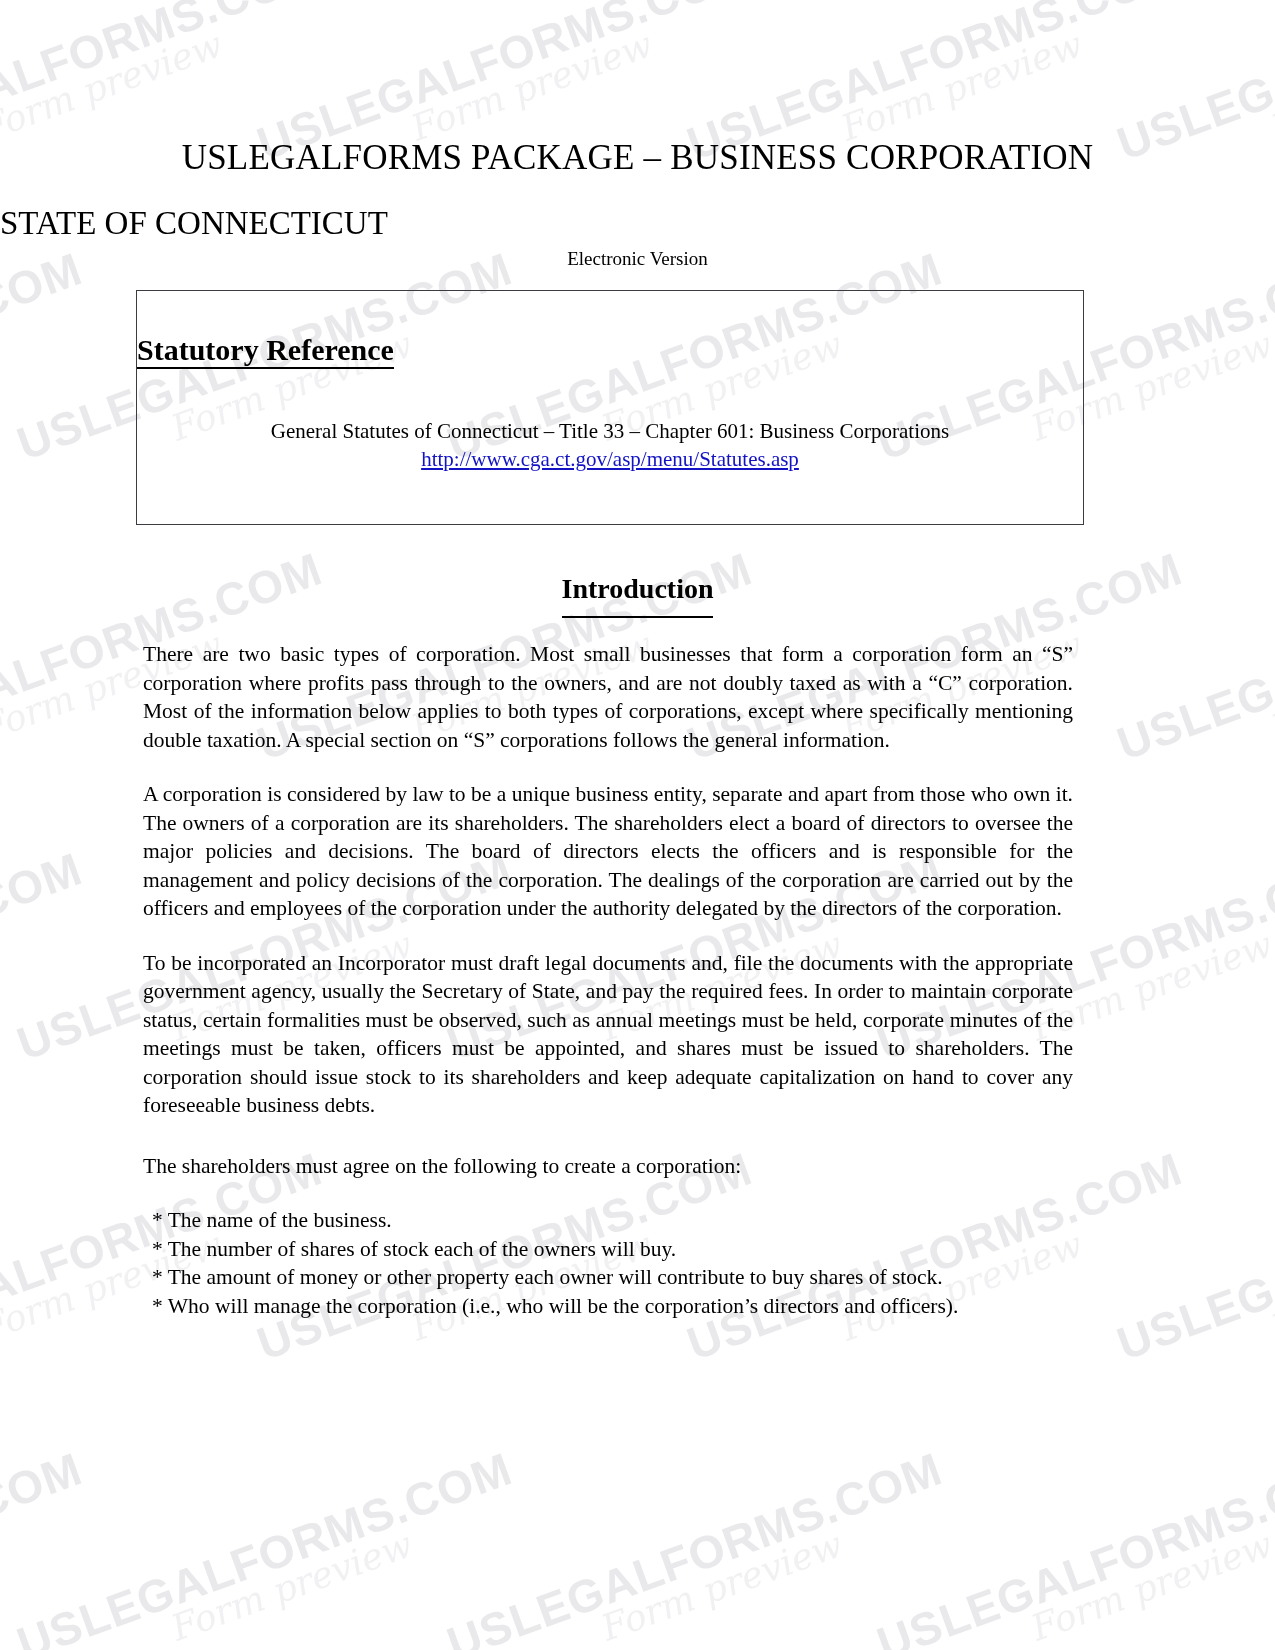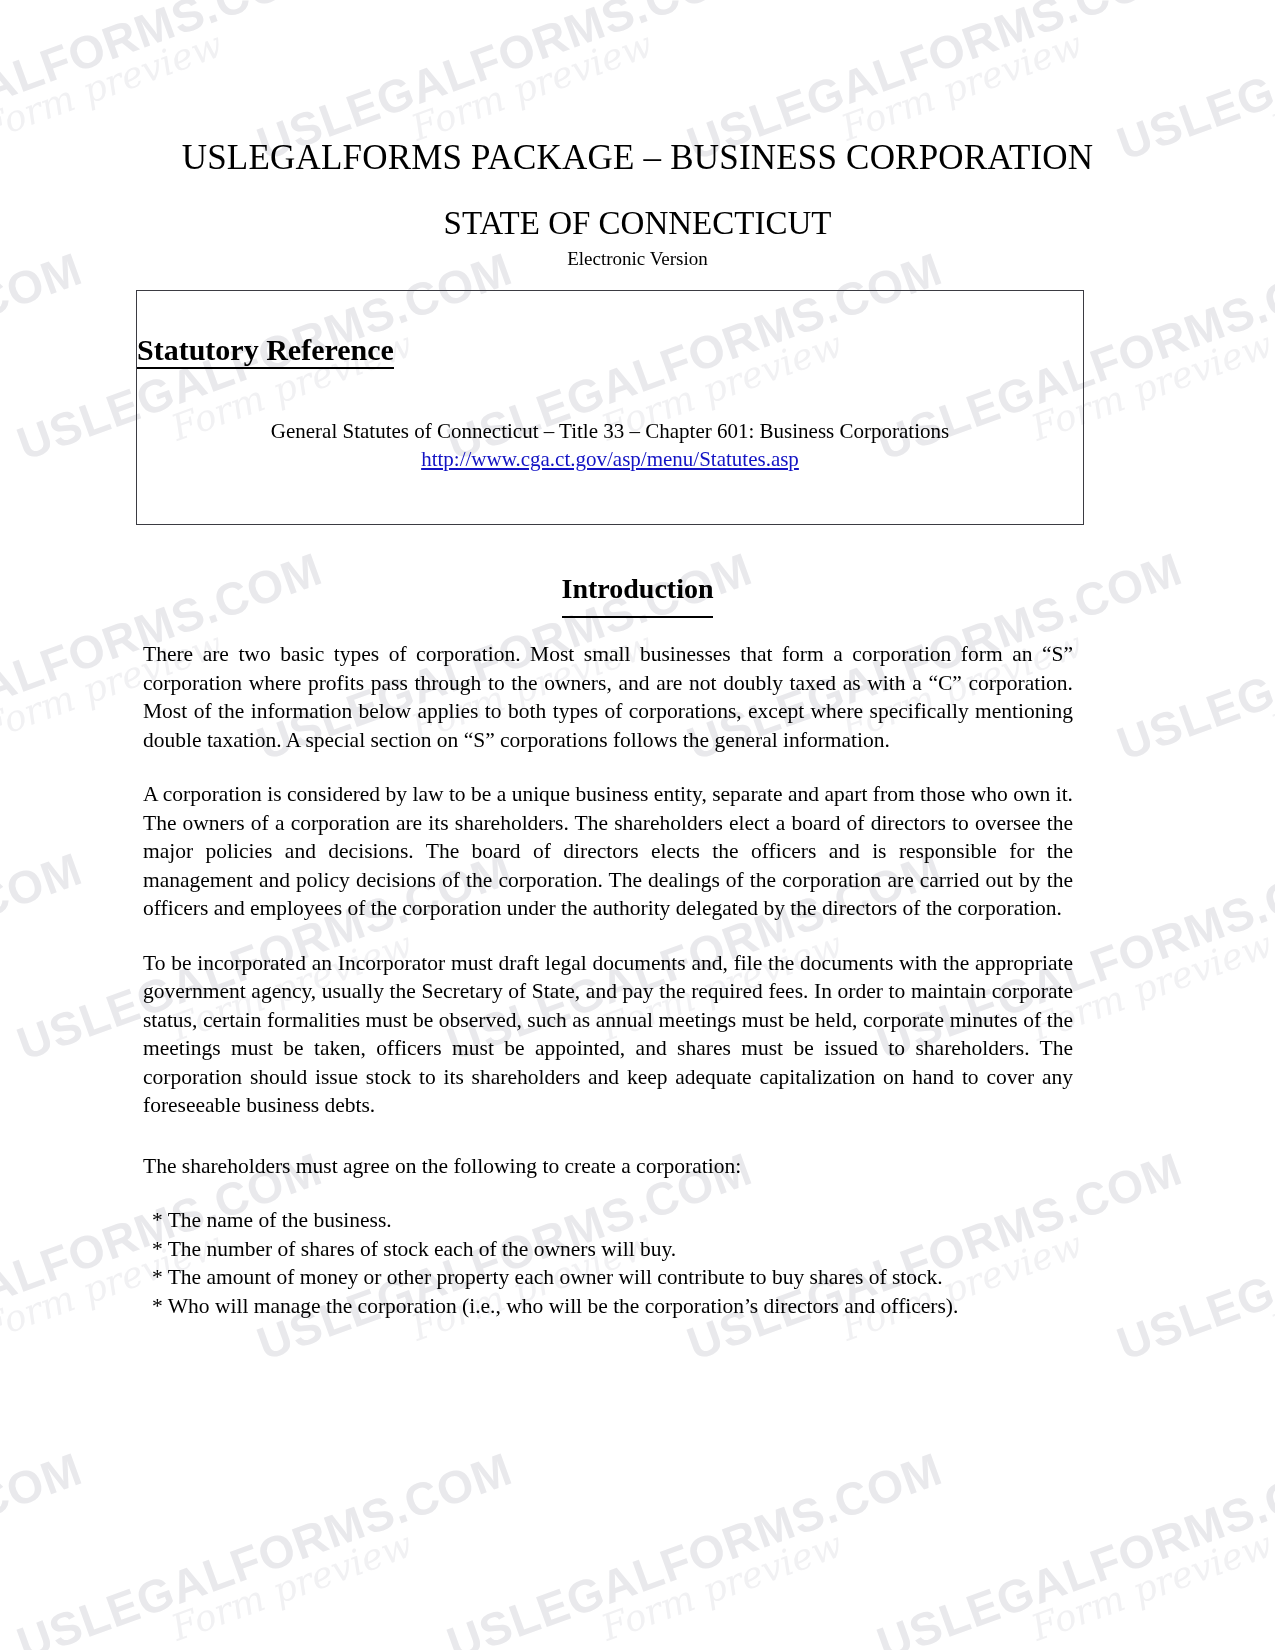--- a/index.html
+++ b/index.html
@@ -61,21 +61,21 @@
     text-align: center;
     font-size: 35px;
     line-height: 1.15;
     letter-spacing: 0.2px;
   }
   .doc-subtitle {
     position: absolute;
     left: 0;
     top: 205px;
     width: 1275px;
-    text-align: center;
+    text-align: left;
     font-size: 33px;
     line-height: 1.15;
   }
   .doc-version {
     position: absolute;
     left: 0;
     top: 248px;
     width: 1275px;
     text-align: center;
     font-size: 19px;

